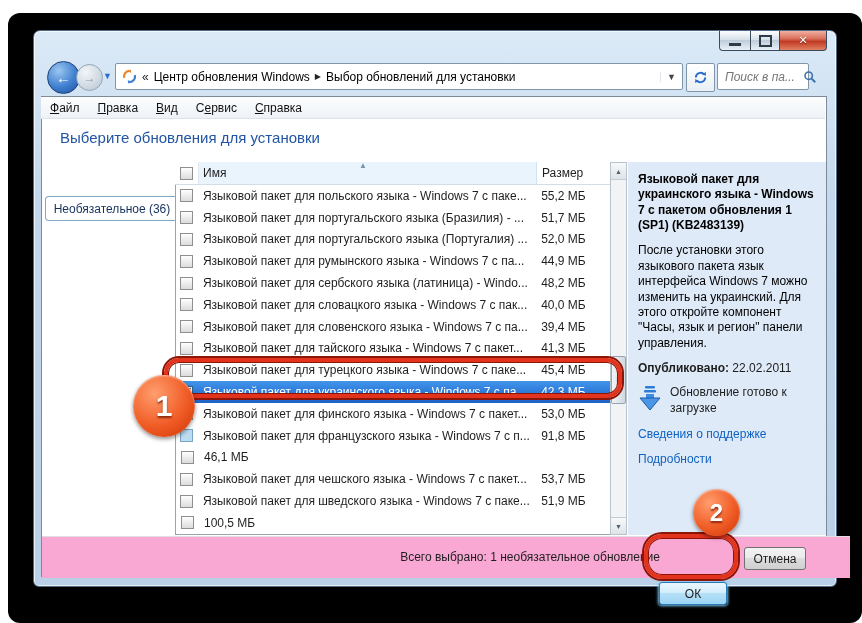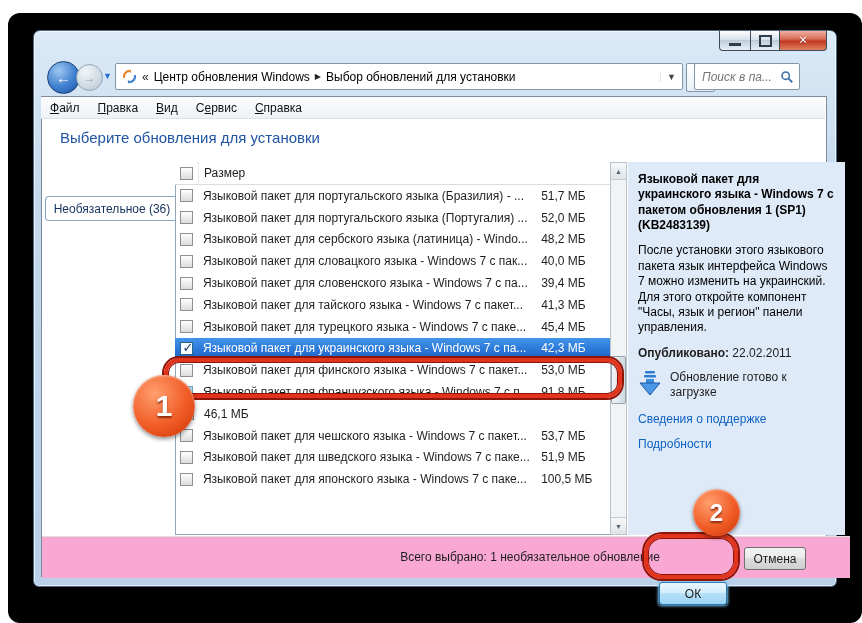--- a/index.html
+++ b/index.html
@@ -32,21 +32,21 @@
   #back{left:47px;top:61px;width:31px;height:31px;background:radial-gradient(circle at 35% 28%,#9cc6ef,#3f7fd0 55%,#1c4f9e);border:1px solid #1c3f74;color:#fff;font-size:15px;font-weight:bold;}
   #fwd{left:76px;top:64px;width:25px;height:25px;background:radial-gradient(circle at 35% 28%,#f2f5f8,#cfd9e2 60%,#b4c2ce);border:1px solid #93a5b5;color:#8da0b0;font-size:12px;font-weight:bold;}
   #navdrop{left:103px;top:71px;color:#2a6dd1;font-size:9px;}
   #addressbar{left:115px;top:63px;width:568px;height:27px;background:#fff;border:1px solid #8296ab;border-radius:2px;
               display:flex;align-items:center;padding:0 6px;gap:5px;box-sizing:border-box;}
   .crumbtext{white-space:nowrap;color:#000;}
   .crumbsep{font-size:8px;color:#222;}
   .crumbprefix{color:#222;}
   #addrdrop{margin-left:auto;color:#444;font-size:9px;padding-left:6px;border-left:1px solid #e0e6ec;}
   #refreshbtn{left:686px;top:63px;width:27px;height:27px;background:linear-gradient(180deg,#fff,#e9f0f6);border:1px solid #8296ab;border-radius:2px;display:flex;align-items:center;justify-content:center;}
-  #searchbox{left:694px;top:63px;width:106px;height:27px;background:#fff;border:1px solid #8296ab;border-radius:2px;display:flex;align-items:center;padding:0 5px;box-sizing:border-box;}
+  #searchbox{left:717px;top:63px;width:92px;height:27px;background:#fff;border:1px solid #8296ab;border-radius:2px;display:flex;align-items:center;padding:0 5px;box-sizing:border-box;}
   #searchbox input{border:none;outline:none;width:76px;font:italic 12px "Liberation Sans","DejaVu Sans",sans-serif;color:#6b6b6b;background:transparent;}
 
   
   #content{left:41px;top:96px;width:786px;height:481px;background:#fff;border:1px solid #7e8a97;box-sizing:border-box;}
   #menubar{left:41px;top:97px;width:784px;height:22px;background:linear-gradient(180deg,#fcfdfe,#eef2f6);border-bottom:1px solid #dde3ea;display:flex;align-items:center;padding-left:0;box-sizing:border-box;}
   .menuitem{padding:2px 9px;color:#111;}
   .menuitem u{text-decoration:underline;}
 
   #heading{left:60px;top:129px;font-size:15px;color:#2155a4;}
 
@@ -72,21 +72,21 @@
   .cb.tinted{background:#bcdcf2;border-color:#79a4c4;}
   .row.selected{background:linear-gradient(180deg,#4295ea 0%,#2d7ad9 50%,#1d63c8 100%);color:#fff;}
 
   
   #vscroll{left:610px;top:162px;width:17px;height:373px;background:#f2f3f4;border:1px solid #b9c3cc;box-sizing:border-box;}
   .sbtn{position:absolute;left:0;width:15px;height:16px;background:linear-gradient(180deg,#f7f8f9,#dfe4e8);border-bottom:1px solid #c3ccd4;display:flex;align-items:center;justify-content:center;font-size:7px;color:#4f6272;}
   #sdown{bottom:0;top:auto;border-top:1px solid #c3ccd4;border-bottom:none;}
   #sthumb{position:absolute;left:0px;top:193px;width:15px;height:48px;background:linear-gradient(90deg,#f2f4f6,#cfd8e0);border:1px solid #95a4b2;border-radius:2px;box-sizing:border-box;display:flex;align-items:center;justify-content:center;color:#8da0af;font-size:8px;letter-spacing:0;}
 
   
-  #details{left:628px;top:162px;width:217px;height:373px;background:#dfeaf8;box-sizing:border-box;padding:10px 10px 0 10px;overflow:hidden;}
+  #details{left:628px;top:162px;width:198px;height:373px;background:#dfeaf8;box-sizing:border-box;padding:10px 10px 0 10px;overflow:hidden;}
   #dtitle{font-weight:bold;line-height:1.28;color:#000;}
   #ddesc{margin-top:10px;line-height:1.28;color:#000;}
   #dpub{margin-top:10px;}
   #dpub b{font-weight:bold;text-align:center;}
   #dstatus{margin-top:10px;display:flex;gap:8px;align-items:flex-start;}
   #dstatus .txt{line-height:1.3;}
   .dlink{color:#0f62c3;margin-top:11px;}
 
   
   #footer{left:42px;top:536px;width:808px;height:41px;background:#f9a8d4;border-top:1px solid #dfdfdf;}
@@ -186,43 +186,61 @@
 
 <div id="tab" class="abs">
   <span>Необязательное (36)</span>
 </div>
 
 <div id="list" class="abs"></div>
 <div id="listheader" class="abs">
   <span class="hcell" id="hcheck">
         <span class="cb"></span>
       </span>
+  <span class="hcell" id="hname">
+    <span>Имя</span>
+    <span id="sortarrow">▲</span>
+  </span>
   <span class="hcell" id="hsize">
         <span>Размер</span>
       </span>
 </div>
 <div id="listbody" class="abs">
       <div class="row">
     <span class="cb-cell">
           <span class="cb unchecked"></span>
         </span>
+    <span class="name">Языковой пакет для польского языка - Windows 7 с паке...</span>
+    <span class="size">55,2 МБ</span>
+  </div>
+      <div class="row">
+    <span class="cb-cell">
+          <span class="cb unchecked"></span>
+        </span>
     <span class="name">Языковой пакет для португальского языка (Бразилия) - ...</span>
     <span class="size">51,7 МБ</span>
   </div>
       <div class="row">
     <span class="cb-cell">
           <span class="cb unchecked"></span>
         </span>
     <span class="name">Языковой пакет для португальского языка (Португалия) ...</span>
     <span class="size">52,0 МБ</span>
   </div>
       <div class="row">
     <span class="cb-cell">
           <span class="cb unchecked"></span>
         </span>
+    <span class="name">Языковой пакет для румынского языка - Windows 7 с па...</span>
+    <span class="size">44,9 МБ</span>
+  </div>
+      <div class="row">
+    <span class="cb-cell">
+          <span class="cb unchecked"></span>
+        </span>
     <span class="name">Языковой пакет для сербского языка (латиница) - Windo...</span>
     <span class="size">48,2 МБ</span>
   </div>
       <div class="row">
     <span class="cb-cell">
           <span class="cb unchecked"></span>
         </span>
     <span class="name">Языковой пакет для словацкого языка - Windows 7 с пак...</span>
     <span class="size">40,0 МБ</span>
   </div>
@@ -285,21 +303,20 @@
     <span class="cb-cell">
           <span class="cb unchecked"></span>
         </span>
     <span class="name">Языковой пакет для шведского языка - Windows 7 с паке...</span>
     <span class="size">51,9 МБ</span>
   </div>
       <div class="row">
     <span class="cb-cell">
           <span class="cb unchecked"></span>
         </span>
-    <span class="name">Языковой пакет для японского языка - Windows 7 с паке...</span>
     <span class="size">100,5 МБ</span>
   </div>
     </div>
 
 <div id="vscroll" class="abs">
   <div class="sbtn" id="sup">
         <span>▲</span>
       </div>
   <div id="sthumb">
         <span>≡</span>

